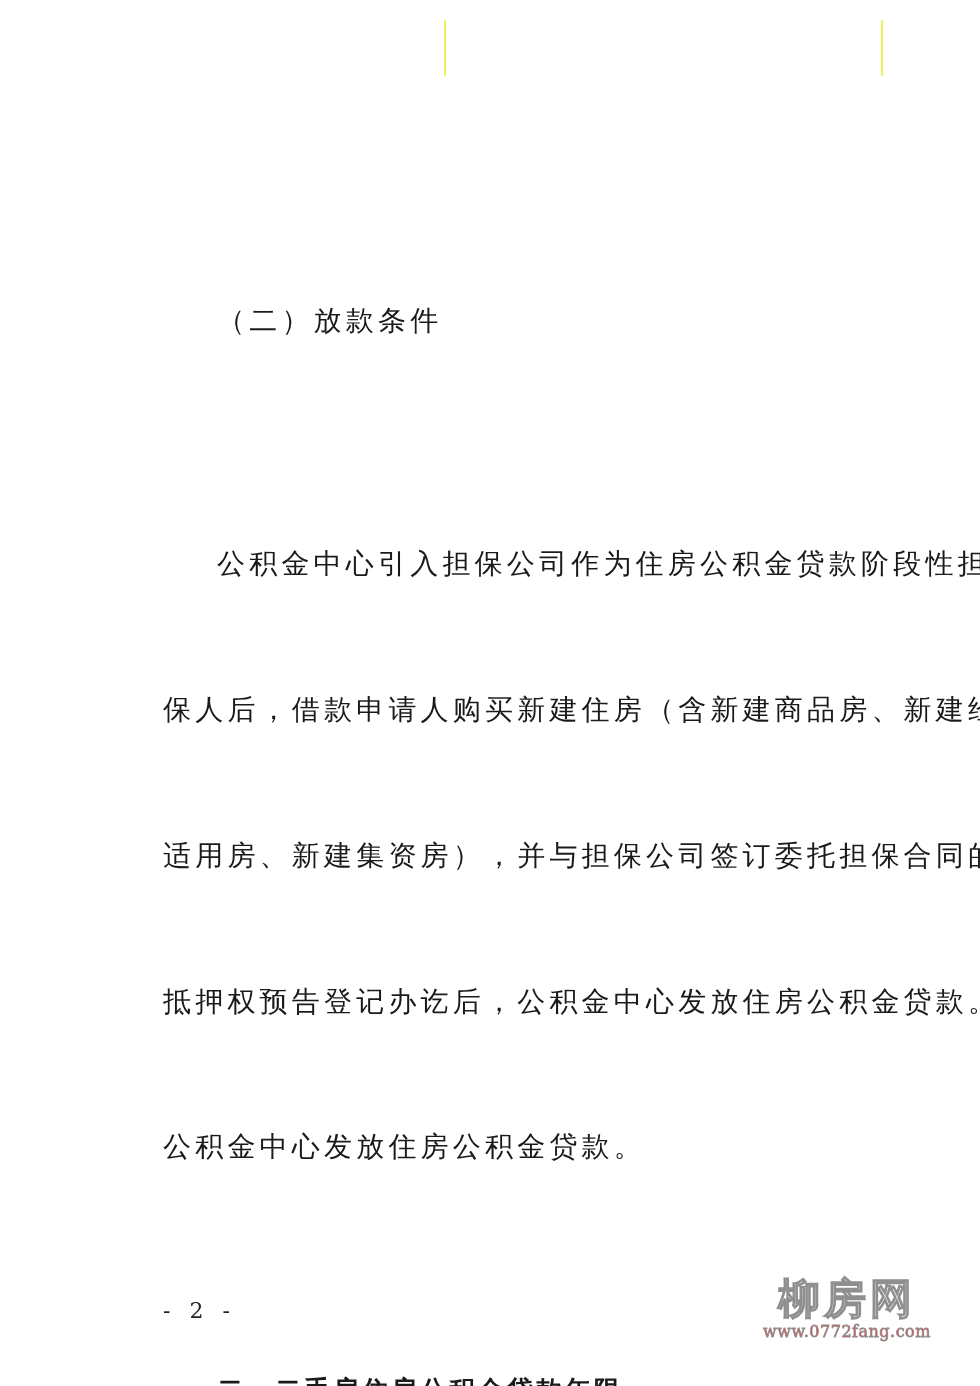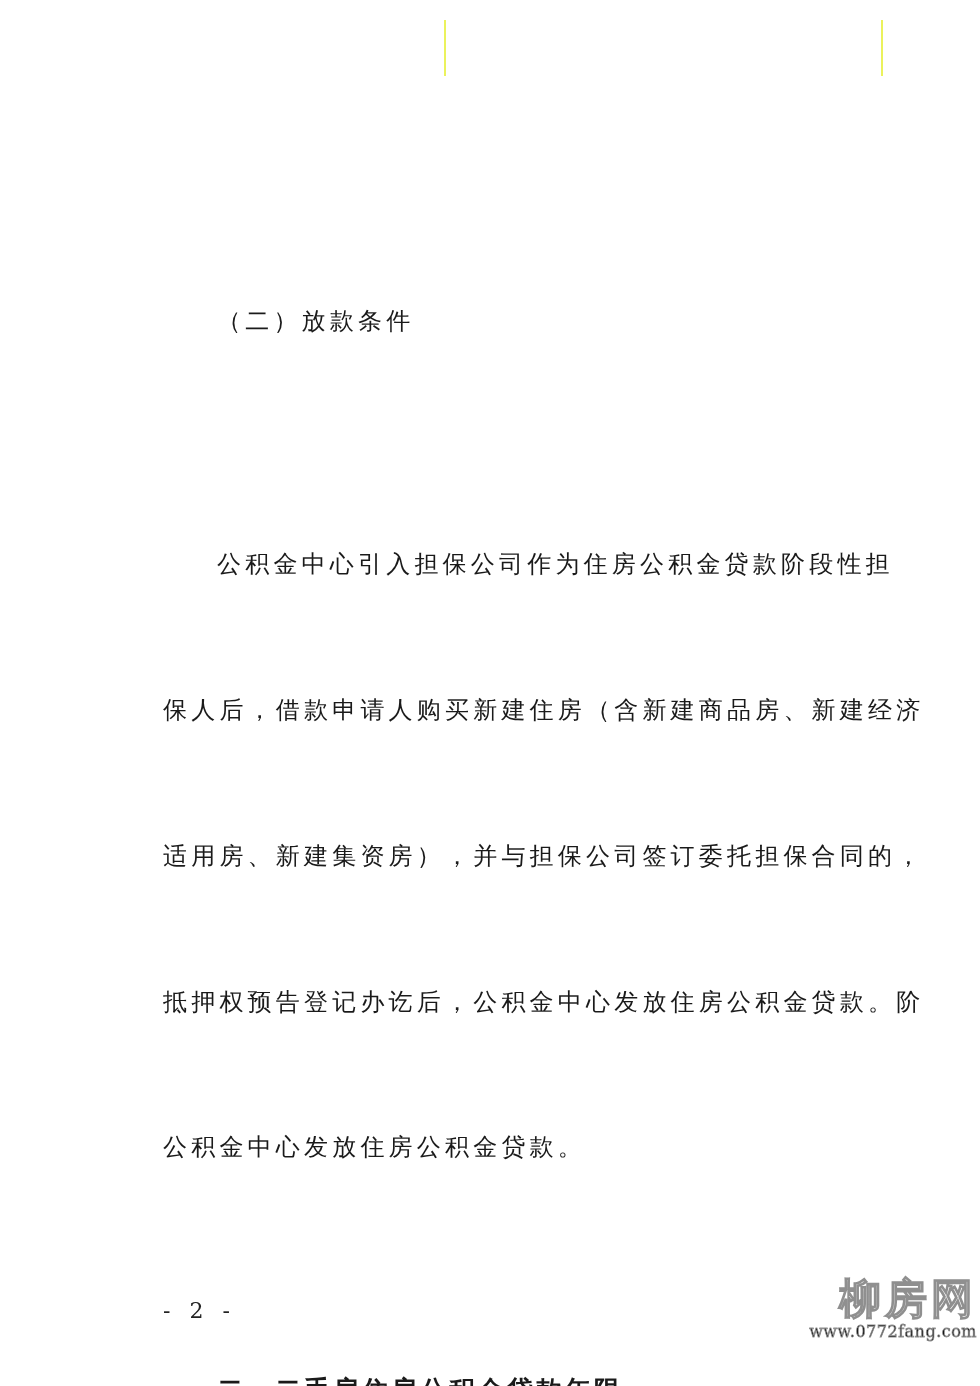--- a/index.html
+++ b/index.html
@@ -10,47 +10,47 @@
       color: #1a1a1a;
     }
     .mark {
       position: absolute; top: 20px; width: 2px; height: 56px;
       background: #e8f040; opacity: 0.85;
     }
     .content {
       position: absolute; left: 163px; top: 200px; width: 694px;
     }
     .p {
-      font-size: 24px; line-height: 48.6px; letter-spacing: 4.2px;
+      font-size: 28px; line-height: 48.6px; letter-spacing: 4.2px;
       margin: 0; text-align: justify; text-align-last: left;
       white-space: pre-wrap; word-break: break-all;
     }
     .indent { text-indent: 54px; }
     .heading {
       font-family: "DejaVu Sans", "Liberation Sans", sans-serif;
       font-weight: bold; font-size: 26px; letter-spacing: 3px;
       text-indent: 54px;
     }
     .line { display: block; white-space: nowrap; }
     .page-num {
       position: absolute; left: 163px; top: 1298px;
       font-size: 22px; letter-spacing: 6px; color: #222;
     }
     .watermark {
-      position: absolute; left: 787px; top: 1276px; width: 190px;
-      text-align: right; color: transparent;
+      position: absolute; left: 752px; top: 1276px; width: 190px;
+      text-align: center; color: transparent;
     }
     .wm-logo {
       display: block; font-family: "DejaVu Sans", sans-serif; font-size: 42px;
       font-weight: bold; letter-spacing: 4px; line-height: 46px;
       -webkit-text-stroke: 1.3px #8f8f8f; color: #ffffff;
     }
     .wm-url {
       display: block; font-family: "DejaVu Serif", serif; font-size: 16px;
-      line-height: 20px; -webkit-text-stroke: 0.8px #8f8f8f; color: #000000;
+      line-height: 20px; -webkit-text-stroke: 0.8px #8f8f8f; color: #ef4444;
       letter-spacing: 0.5px;
     }
   </style>
 </head>
 <body>
 
 <div class="mark" style="left:444px;"></div>
 <div class="mark" style="left:881px;"></div>
 
 <div class="content">

